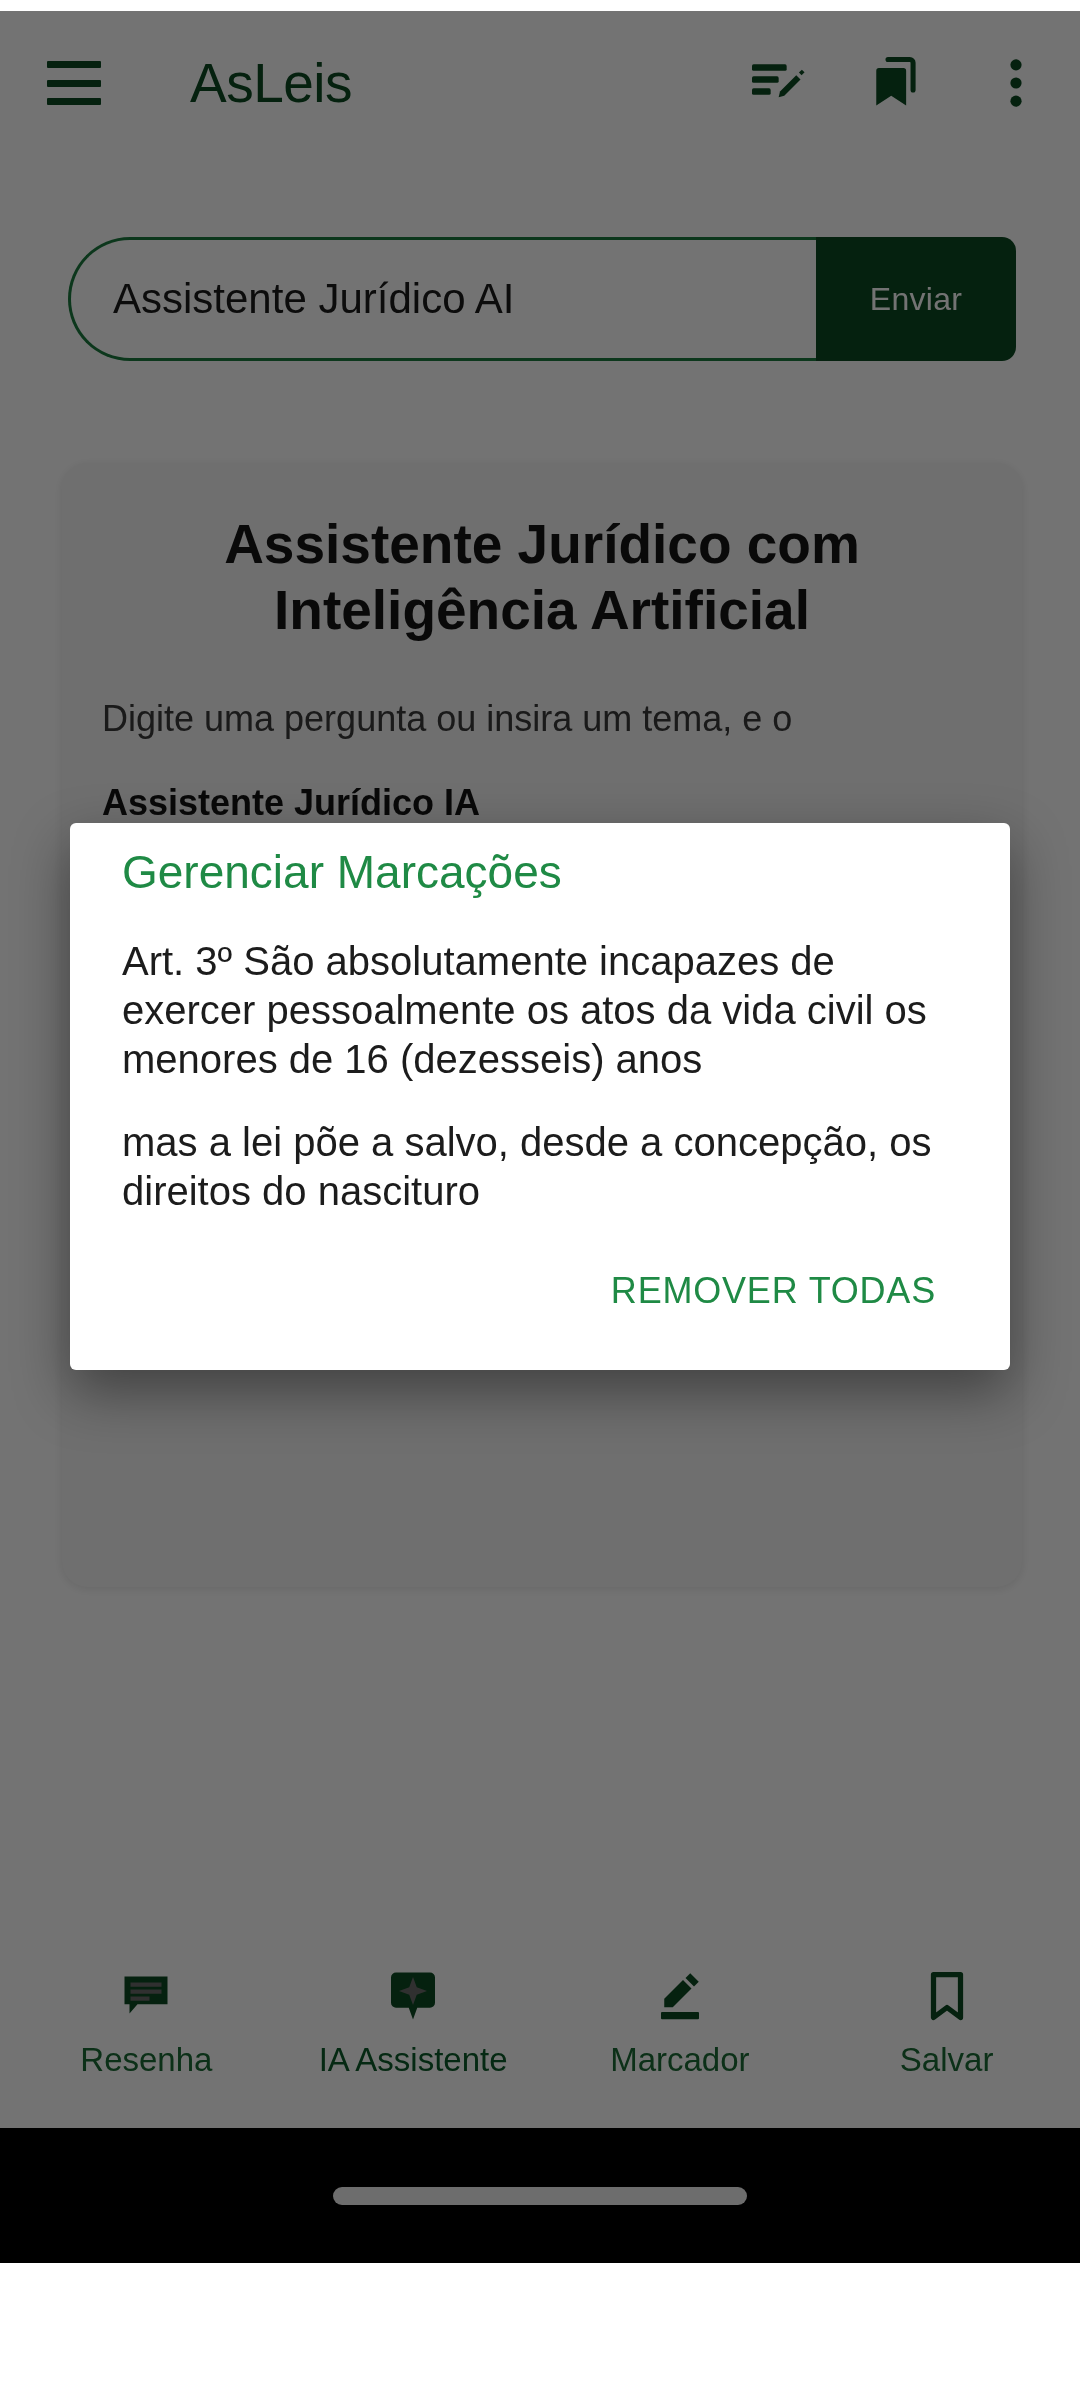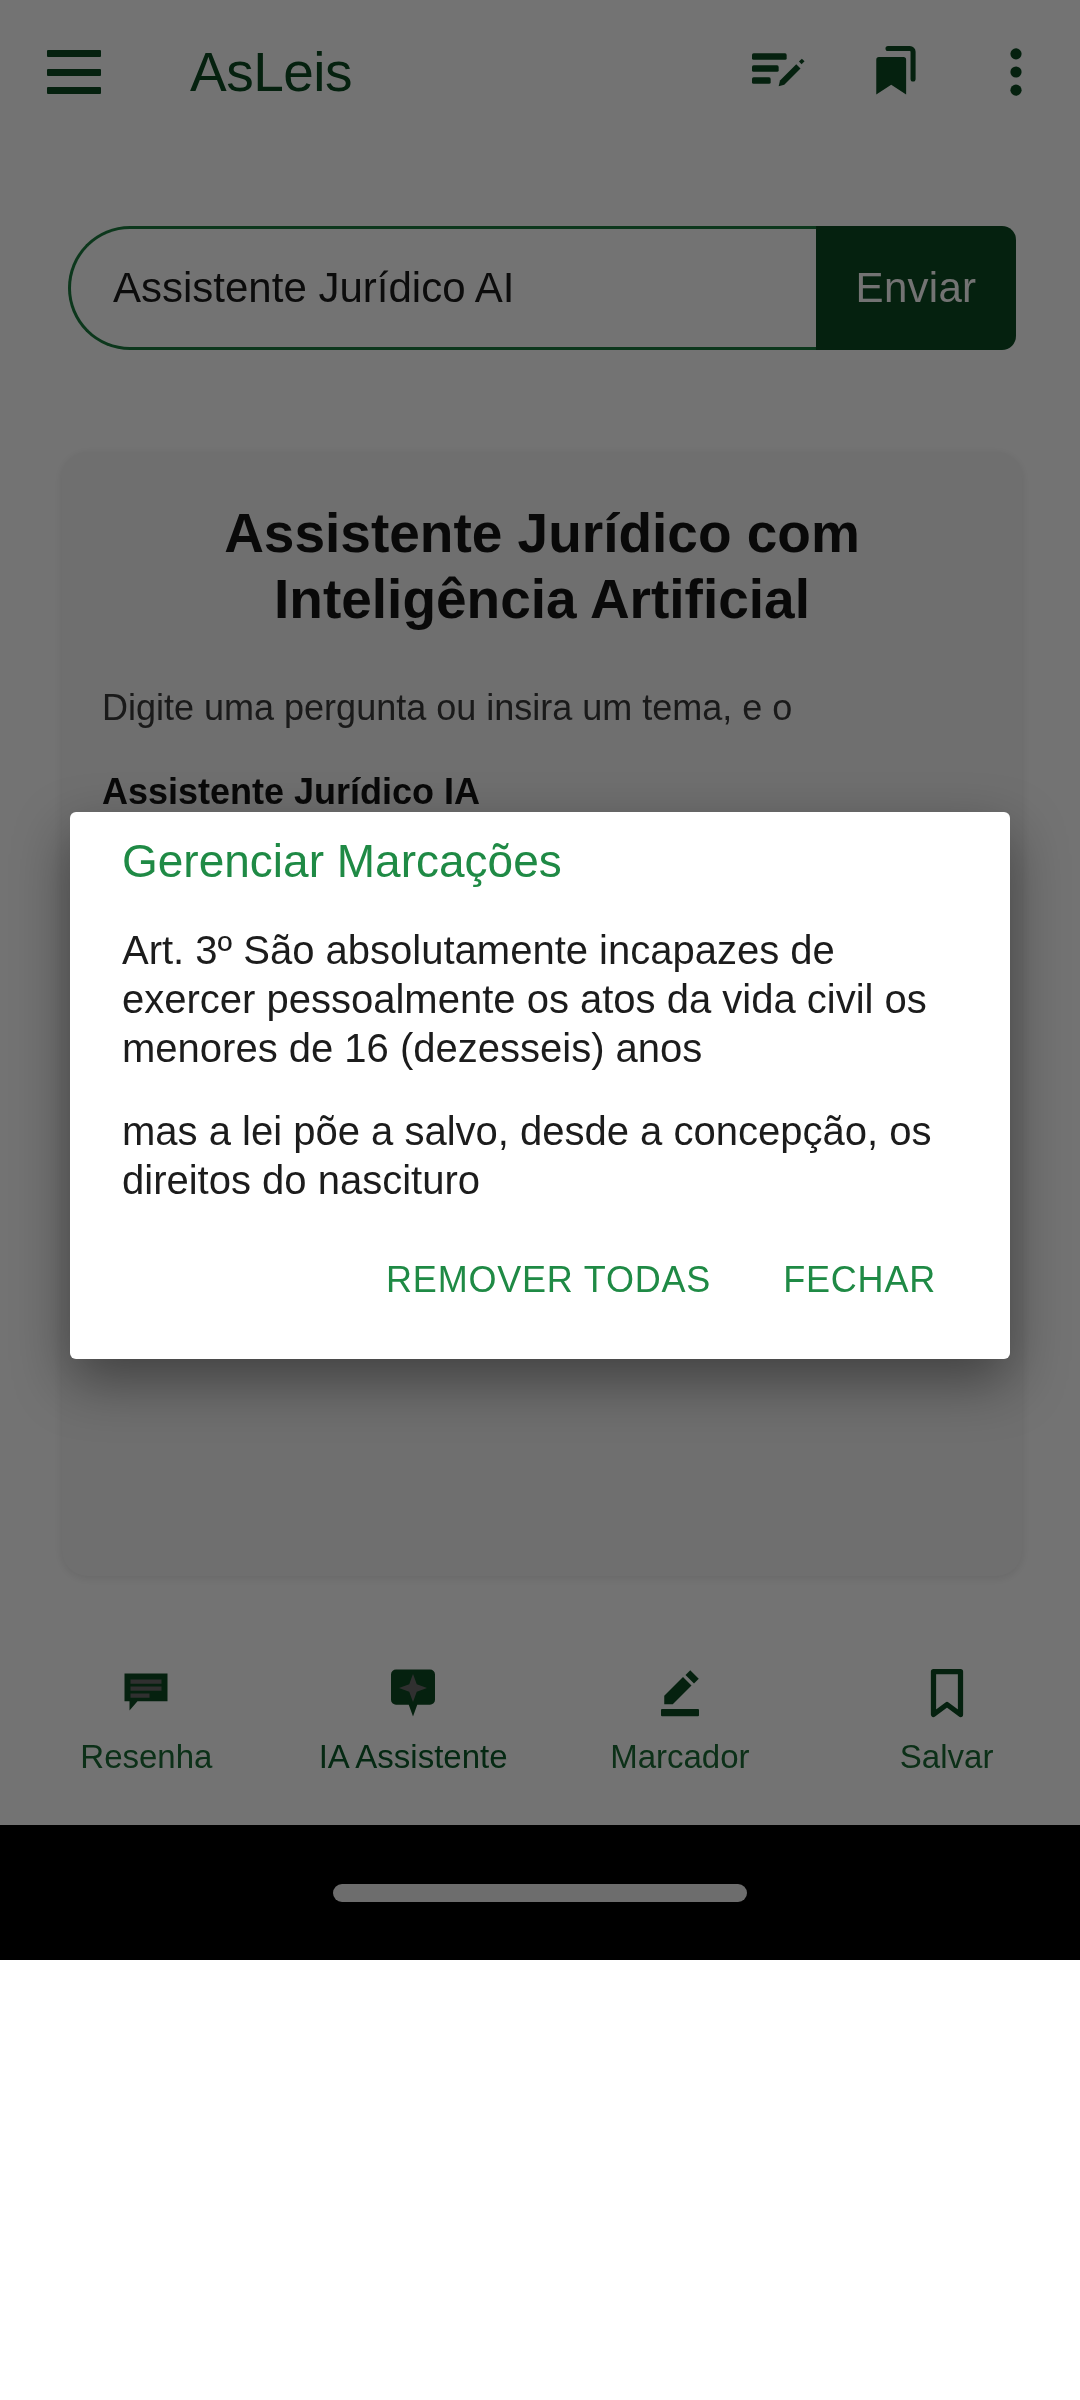--- a/index.html
+++ b/index.html
@@ -8,23 +8,24 @@
     width: 1080px;
     height: 2400px;
     background: #ffffff;
     font-family: "Liberation Sans", sans-serif;
     overflow: hidden;
   }
 
   #screen {
     position: relative;
     width: 1080px;
-    height: 1960px;
+    height: 2252px;
     background: #ffffff;
     overflow: hidden;
+    margin-top: 11px;
   }
 
   
   #app {
     position: absolute;
     inset: 0;
     background: #ffffff;
   }
 
   
@@ -110,21 +111,21 @@
   #search-input::placeholder { color: #1b1b1b; opacity: 1; }
 
   #send-button {
     flex: 0 0 auto;
     width: 200px;
     background: #0d4a22;
     border: none;
     border-radius: 0 14px 14px 0;
     color: #ffffff;
     font-family: "Liberation Sans", sans-serif;
-    font-size: 42px;
+    font-size: 32px;
     cursor: pointer;
     letter-spacing: 0.3px;
   }
 
   
   #intro-card {
     position: absolute;
     left: 62px; top: 452px;
     width: 960px;
     height: 1124px;
@@ -374,18 +375,17 @@
 
     <div id="dialog-title">Gerenciar Marcações</div>
 
     <div id="dialog-items">
       <div class="mark-item">Art. 3º São absolutamente incapazes de exercer pessoalmente os atos da vida civil os menores de 16 (dezesseis) anos</div>
       <div class="mark-item">mas a lei põe a salvo, desde a concepção, os direitos do nascituro</div>
     </div>
 
     <div id="dialog-actions">
       <button class="dlg-btn">REMOVER TODAS</button>
-      <button class="dlg-btn">FECHAR</button>
     </div>
 
   </div>
 
 </div>
 
 </body></html>

